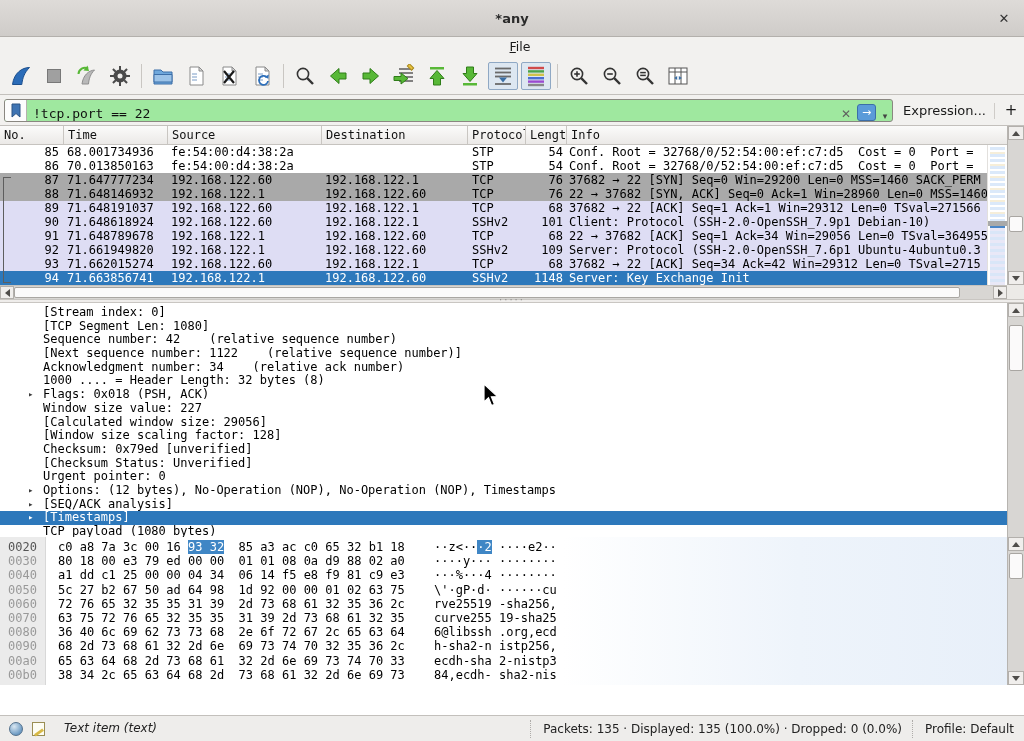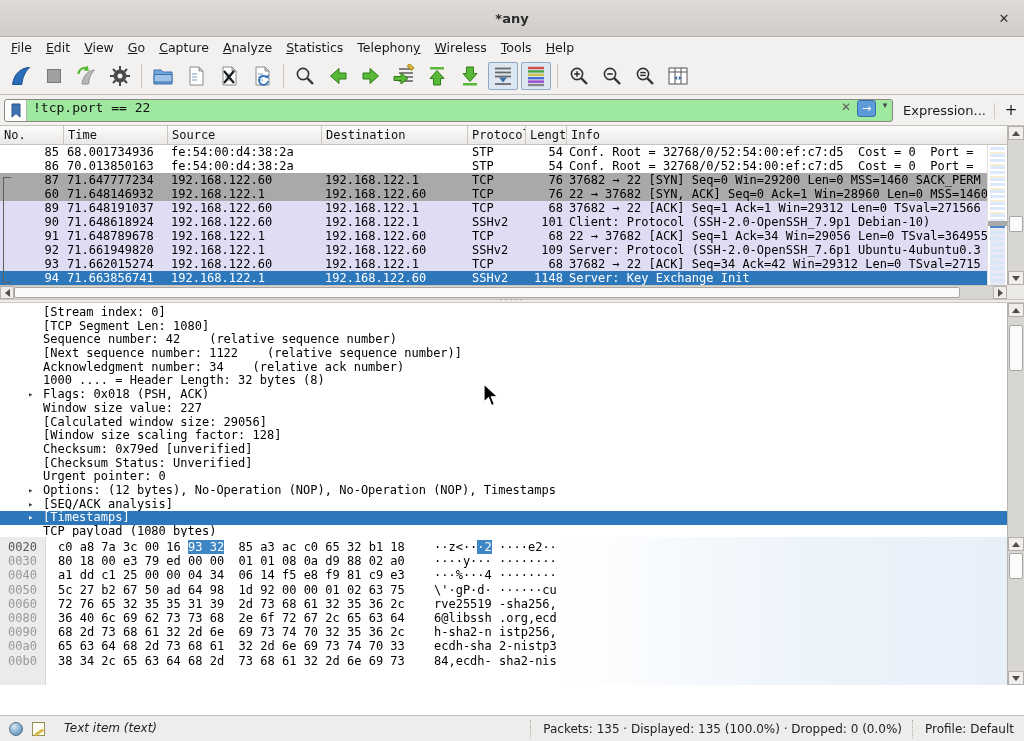--- a/index.html
+++ b/index.html
@@ -14,36 +14,36 @@
   
   .titlebar{position:absolute;left:0;top:0;width:1024px;height:37px;
     background:linear-gradient(#dedbd8,#cfccc9);border-bottom:1px solid #b3b0ac;}
   .title-text{position:absolute;left:0;right:0;top:0;height:37px;line-height:37px;
     text-align:center;font-size:13px;font-weight:bold;color:#2b2b2b;}
   .close-btn{position:absolute;right:8px;top:0;width:24px;height:37px;line-height:37px;
     text-align:center;font-size:13px;color:#333;cursor:default;}
 
   
   .menubar{position:absolute;left:0;top:37px;width:1024px;height:21px;background:var(--chrome);
-    display:flex;align-items:center;padding-left:4px;}
+    display:flex;align-items:center;padding-left:16px;flex-direction:column;}
   .menu-item{font-size:12.5px;color:#1a1a1a;padding:2px 7px;white-space:nowrap;}
 
   
   .toolbar{position:absolute;left:0;top:58px;width:1024px;height:37px;background:var(--chrome);
     border-bottom:1px solid #c3c0bc;display:flex;align-items:center;padding-left:6px;}
   .tbtn{width:30px;height:28px;display:flex;align-items:center;justify-content:center;
     margin-right:3px;border:1px solid transparent;border-radius:2px;}
   .tbtn.pressed{background:#dde7f1;border-color:#8fa8c4;}
   .tsep{width:1px;height:24px;background:#c9c6c2;margin:0 6px 0 3px;}
 
   
   .filterbar{position:absolute;left:0;top:95px;width:1024px;height:31px;background:var(--chrome);
     border-bottom:1px solid #c3c0bc;}
   .filter-input{position:absolute;left:4px;top:4px;width:889px;height:23px;background:var(--filter-green);
-    border:1px solid #8a8781;border-radius:3px;display:flex;align-items:flex-start;overflow:hidden;}
+    border:1px solid #8a8781;border-radius:3px;display:flex;align-items:flex-end;overflow:hidden;}
   .fb-bookmark{width:22px;height:21px;background:#fdfdfd;border-right:1px solid #b5b2ae;
     display:flex;align-items:center;justify-content:center;}
   .fb-text{flex:1;padding-left:6px;font-size:13px;color:#101010;white-space:pre;}
   .fb-clear{width:18px;text-align:center;color:#5f5f5f;font-size:12px;}
   .fb-apply{width:19px;height:17px;background:#5b9bd9;border:1px solid #3c6ea8;border-radius:3px;
     color:#fff;font-size:11px;line-height:15px;text-align:center;margin:0 2px;}
   .fb-caret{width:14px;text-align:center;color:#444;font-size:9px;}
   .expr-label{position:absolute;left:903px;top:0;height:31px;line-height:31px;font-size:13px;color:#1a1a1a;}
   .plus-sep{position:absolute;left:994px;top:8px;height:16px;width:1px;background:#cfccc8;}
   .plus-btn{position:absolute;left:1002px;top:0;width:18px;height:31px;line-height:30px;
@@ -396,21 +396,21 @@
         <div class="prow gray">
           <span class="c-no">87</span>
           <span class="c-time">71.647777234</span>
           <span class="c-src">192.168.122.60</span>
           <span class="c-dst">192.168.122.1</span>
           <span class="c-proto">TCP</span>
           <span class="c-len">76</span>
           <span class="c-info">37682 → 22 [SYN] Seq=0 Win=29200 Len=0 MSS=1460 SACK_PERM</span>
         </div>
         <div class="prow gray">
-          <span class="c-no">60</span>
+          <span class="c-no">88</span>
           <span class="c-time">71.648146932</span>
           <span class="c-src">192.168.122.1</span>
           <span class="c-dst">192.168.122.60</span>
           <span class="c-proto">TCP</span>
           <span class="c-len">76</span>
           <span class="c-info">22 → 37682 [SYN, ACK] Seq=0 Ack=1 Win=28960 Len=0 MSS=1460</span>
         </div>
         <div class="prow lavender">
           <span class="c-no">89</span>
           <span class="c-time">71.648191037</span>
@@ -531,20 +531,21 @@
   <div class="splitter" style="top:563px;"><span>·····</span></div>
 
   <div class="hexpane">
     <div class="hex-offcol"></div>
     <div class="hex-rows mono" id="hex-rows">
         <div class="hxrow"><span class="hx-off cur">0020</span><span class="hx-bytes">c0 a8 7a 3c 00 16 <span class="hl">93 32</span>  85 a3 ac c0 65 32 b1 18</span><span class="hx-ascii">··z&lt;··<span class="hl">·2</span> ····e2··</span></div>
         <div class="hxrow"><span class="hx-off">0030</span><span class="hx-bytes">80 18 00 e3 79 ed 00 00  01 01 08 0a d9 88 02 a0</span><span class="hx-ascii">····y··· ········</span></div>
         <div class="hxrow"><span class="hx-off">0040</span><span class="hx-bytes">a1 dd c1 25 00 00 04 34  06 14 f5 e8 f9 81 c9 e3</span><span class="hx-ascii">···%···4 ········</span></div>
         <div class="hxrow"><span class="hx-off">0050</span><span class="hx-bytes">5c 27 b2 67 50 ad 64 98  1d 92 00 00 01 02 63 75</span><span class="hx-ascii">\'·gP·d· ······cu</span></div>
         <div class="hxrow"><span class="hx-off">0060</span><span class="hx-bytes">72 76 65 32 35 35 31 39  2d 73 68 61 32 35 36 2c</span><span class="hx-ascii">rve25519 -sha256,</span></div>
+        <div class="hxrow"><span class="hx-off">0070</span><span class="hx-bytes">63 75 72 76 65 32 35 35  31 39 2d 73 68 61 32 35</span><span class="hx-ascii">curve255 19-sha25</span></div>
         <div class="hxrow"><span class="hx-off">0080</span><span class="hx-bytes">36 40 6c 69 62 73 73 68  2e 6f 72 67 2c 65 63 64</span><span class="hx-ascii">6@libssh .org,ecd</span></div>
         <div class="hxrow"><span class="hx-off">0090</span><span class="hx-bytes">68 2d 73 68 61 32 2d 6e  69 73 74 70 32 35 36 2c</span><span class="hx-ascii">h-sha2-n istp256,</span></div>
         <div class="hxrow"><span class="hx-off">00a0</span><span class="hx-bytes">65 63 64 68 2d 73 68 61  32 2d 6e 69 73 74 70 33</span><span class="hx-ascii">ecdh-sha 2-nistp3</span></div>
         <div class="hxrow"><span class="hx-off">00b0</span><span class="hx-bytes">38 34 2c 65 63 64 68 2d  73 68 61 32 2d 6e 69 73</span><span class="hx-ascii">84,ecdh- sha2-nis</span></div>
       </div>
     <div class="vscroll" style="top:0;bottom:0;">
       <div class="sbtn top">
           <div class="tri up"></div>
         </div>
       <div class="vthumb" style="top:16px;height:26px;"></div>

